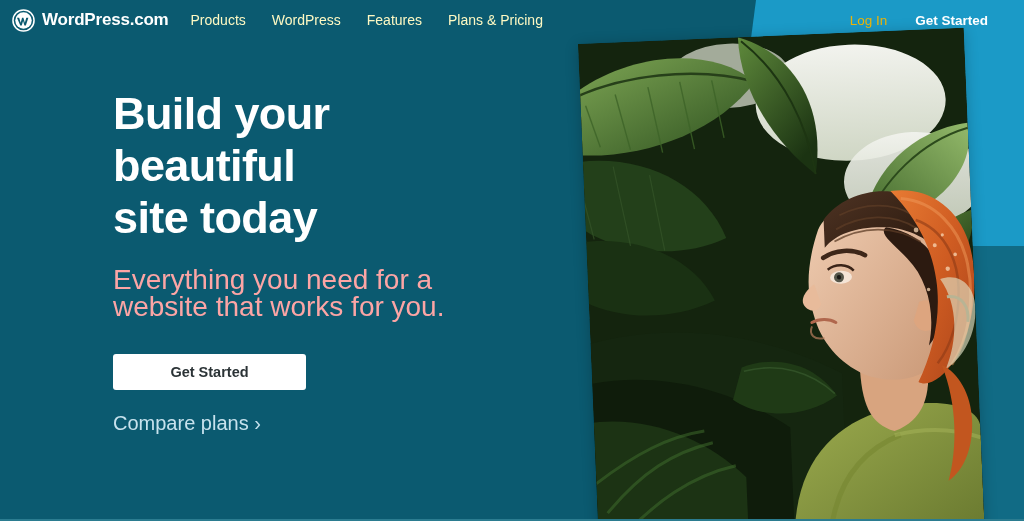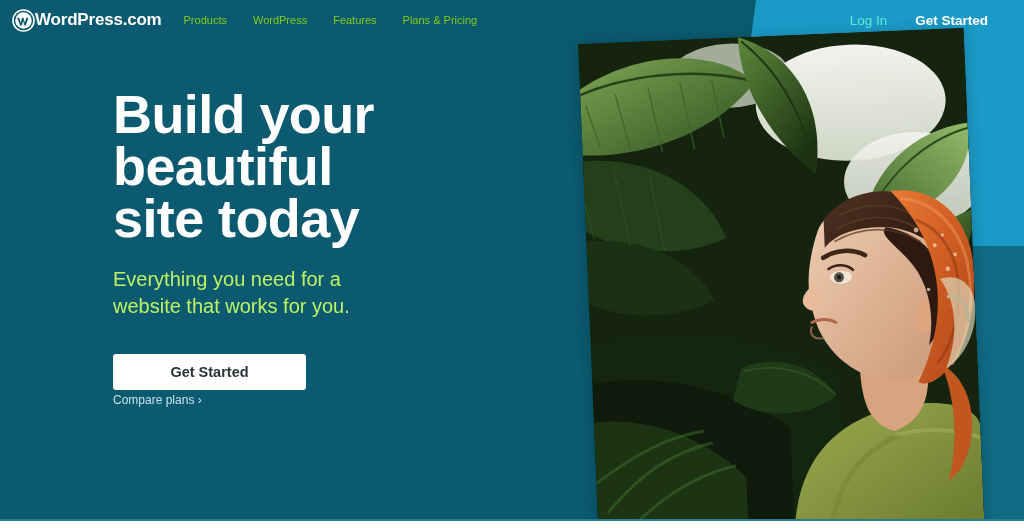--- a/index.html
+++ b/index.html
@@ -34,100 +34,101 @@
 
   
   .nav{
     position:absolute; top:0; left:0;
     width:1024px; height:40px;
     display:flex; align-items:center;
     padding:0 16px 0 12px;
     z-index:40;
   }
   .brand{
-    display:flex; align-items:center; 
+    display:flex; align-items:center; gap:7px;
     margin-right:22px;
     text-align:right;
   }
   .wp-mark{
     width:23px; height:23px; flex:none;
     display:block;
   }
   .brand-name{
     color:#ffffff;
     font-size:17px;
     font-weight:bold;
     letter-spacing:-0.2px;
     white-space:nowrap;
   }
   .nav-links{
     display:flex; align-items:center; gap:26px;
   }
   .nav-link{
-    color:#84cc16;
-    font-size:11px;
+    color:#fef9c3;
+    font-size:14px;
     white-space:nowrap;
     cursor:pointer;
   }
   .nav-right{
     margin-left:auto;
     display:flex; align-items:center; gap:28px;
     padding-right:20px;
   }
   .nav-login{
-    color:#5eead4;
+    color:#eab308;
     font-size:13.5px;
     cursor:pointer;
   }
   .nav-cta{
     color:#ffffff;
     font-size:13.5px;
     font-weight:bold;
     white-space:nowrap;
     cursor:pointer;
   }
 
   
   .hero{
     position:absolute;
     left:113px; top:88px;
     width:420px;
     z-index:30;
   }
   .headline{
     color:#ffffff;
-    font-size:54px;
+    font-size:45px;
     line-height:52px;
     font-weight:bold;
     letter-spacing:-0.6px;
     white-space:pre-line;
   }
   .subhead{
     margin-top:22px;
-    color:#bef264;
-    font-size:20px;
+    color:#fca5a5;
+    font-size:28px;
     line-height:27px;
     white-space:pre-line;
   }
   .cta-btn{
     display:block;
     margin-top:34px;
     width:193px; height:36px;
     background:#ffffff;
     border:none; border-radius:3px;
     color:#2b3336;
     font-family:"Liberation Sans", sans-serif;
     font-size:14.5px;
     font-weight:bold;
     cursor:pointer;
   }
   .compare-link{
     display:inline-block;
+    margin-top:22px;
     color:#c7e2ed;
-    font-size:12px;
+    font-size:20px;
     cursor:pointer;
   }
 
   
   .photo-wrap{
     position:absolute;
     left:578px; top:44px;
     width:386px; height:500px;
     transform:rotate(-2.4deg);
     transform-origin:top left;

